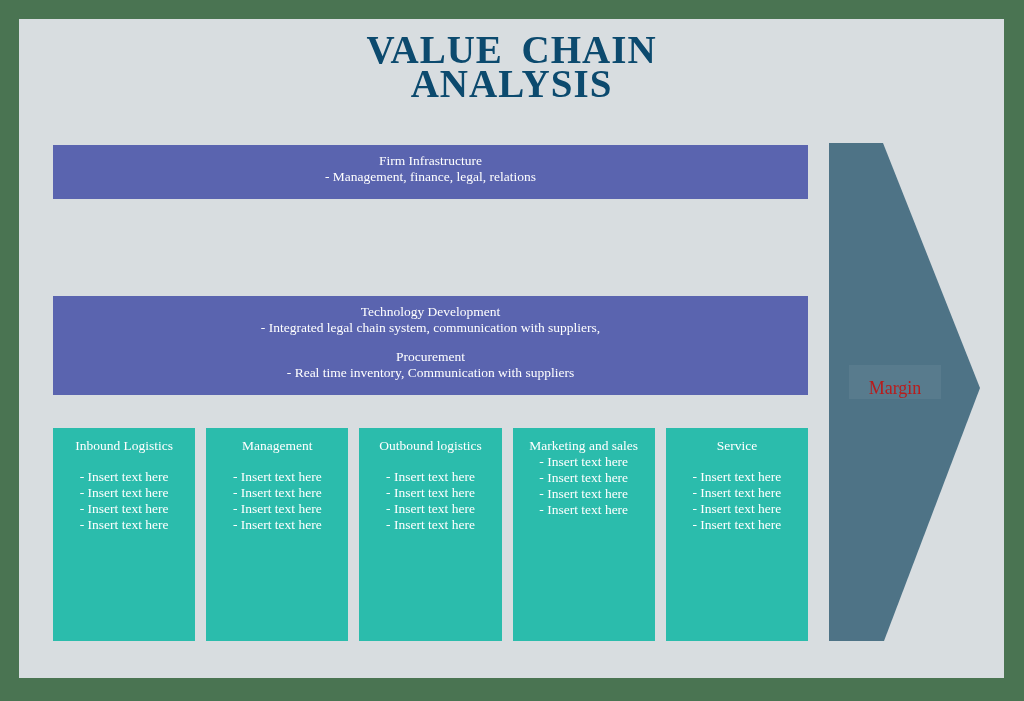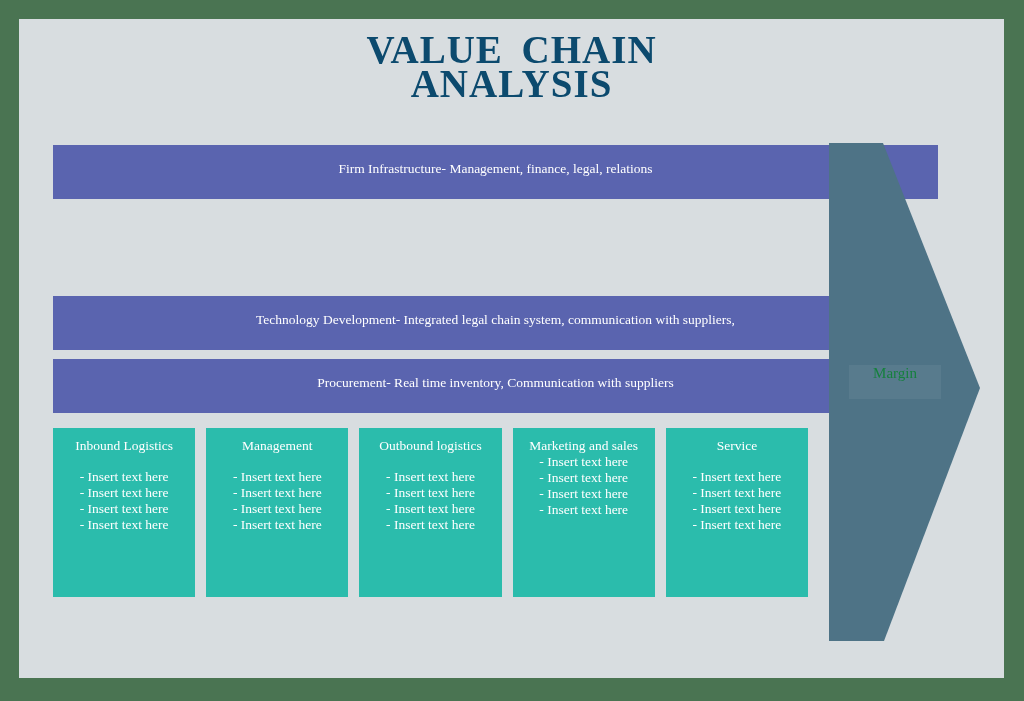--- a/index.html
+++ b/index.html
@@ -22,39 +22,39 @@
     text-align: center;
     color: #0c4a6e;
     font-size: 39px;
     font-weight: bold;
     line-height: 34px;
     letter-spacing: 1px;
     word-spacing: 8px;
   }
   .bar {
     position: absolute;
-    left: 34px; width: 885px; height: 54px;
+    left: 34px; width: 755px; height: 54px;
     background: #5A64AF;
     color: #FFFFFF;
-    display: flex; flex-direction: row;
+    display: flex; flex-direction: column;
     align-items: center; justify-content: center;
     padding-bottom: 6px;
     text-align: center;
   }
   .bar-1 { top: 126px; }
   .bar-2 { top: 195px; }
   .bar-3 { top: 277px; font-family: Liberation Serif, serif; }
-  .bar-4 { top: 340px; }
+  .bar-4 { top: 322px; }
   .bar .name, .bar .detail {
     font-size: 13.5px; line-height: 16px; white-space: nowrap;
   }
   .columns {
     position: absolute;
     left: 34px; top: 409px;
-    width: 755px; height: 169px;
+    width: 755px; height: 213px;
     display: flex; gap: 11px;
   }
   .column {
     flex: 1 1 0;
     background: #2BBCAC;
     color: #FFFFFF;
     text-align: center;
     padding-top: 9px;
   }
   .column .col-name { font-size: 13.5px; line-height: 17px; }
@@ -63,23 +63,23 @@
   .arrow-wrap {
     position: absolute;
     left: 810px; top: 124px;
     width: 152px; height: 498px;
   }
   .margin-box {
     position: absolute;
     left: 830px; top: 346px;
     width: 92px; height: 34px;
     background: rgba(255,255,255,0.06);
-    display: flex; align-items: flex-start; justify-content: center;
-    color: #15803d;
-    font-size: 15px;
+    display: flex; align-items: flex-end; justify-content: center;
+    color: #b91c1c;
+    font-size: 18px;
   }
 </style>
 </head>
 <body>
 
 <div class="canvas">
 
   <div class="title">
     <div>VALUE CHAIN</div>
     <div>ANALYSIS</div>

